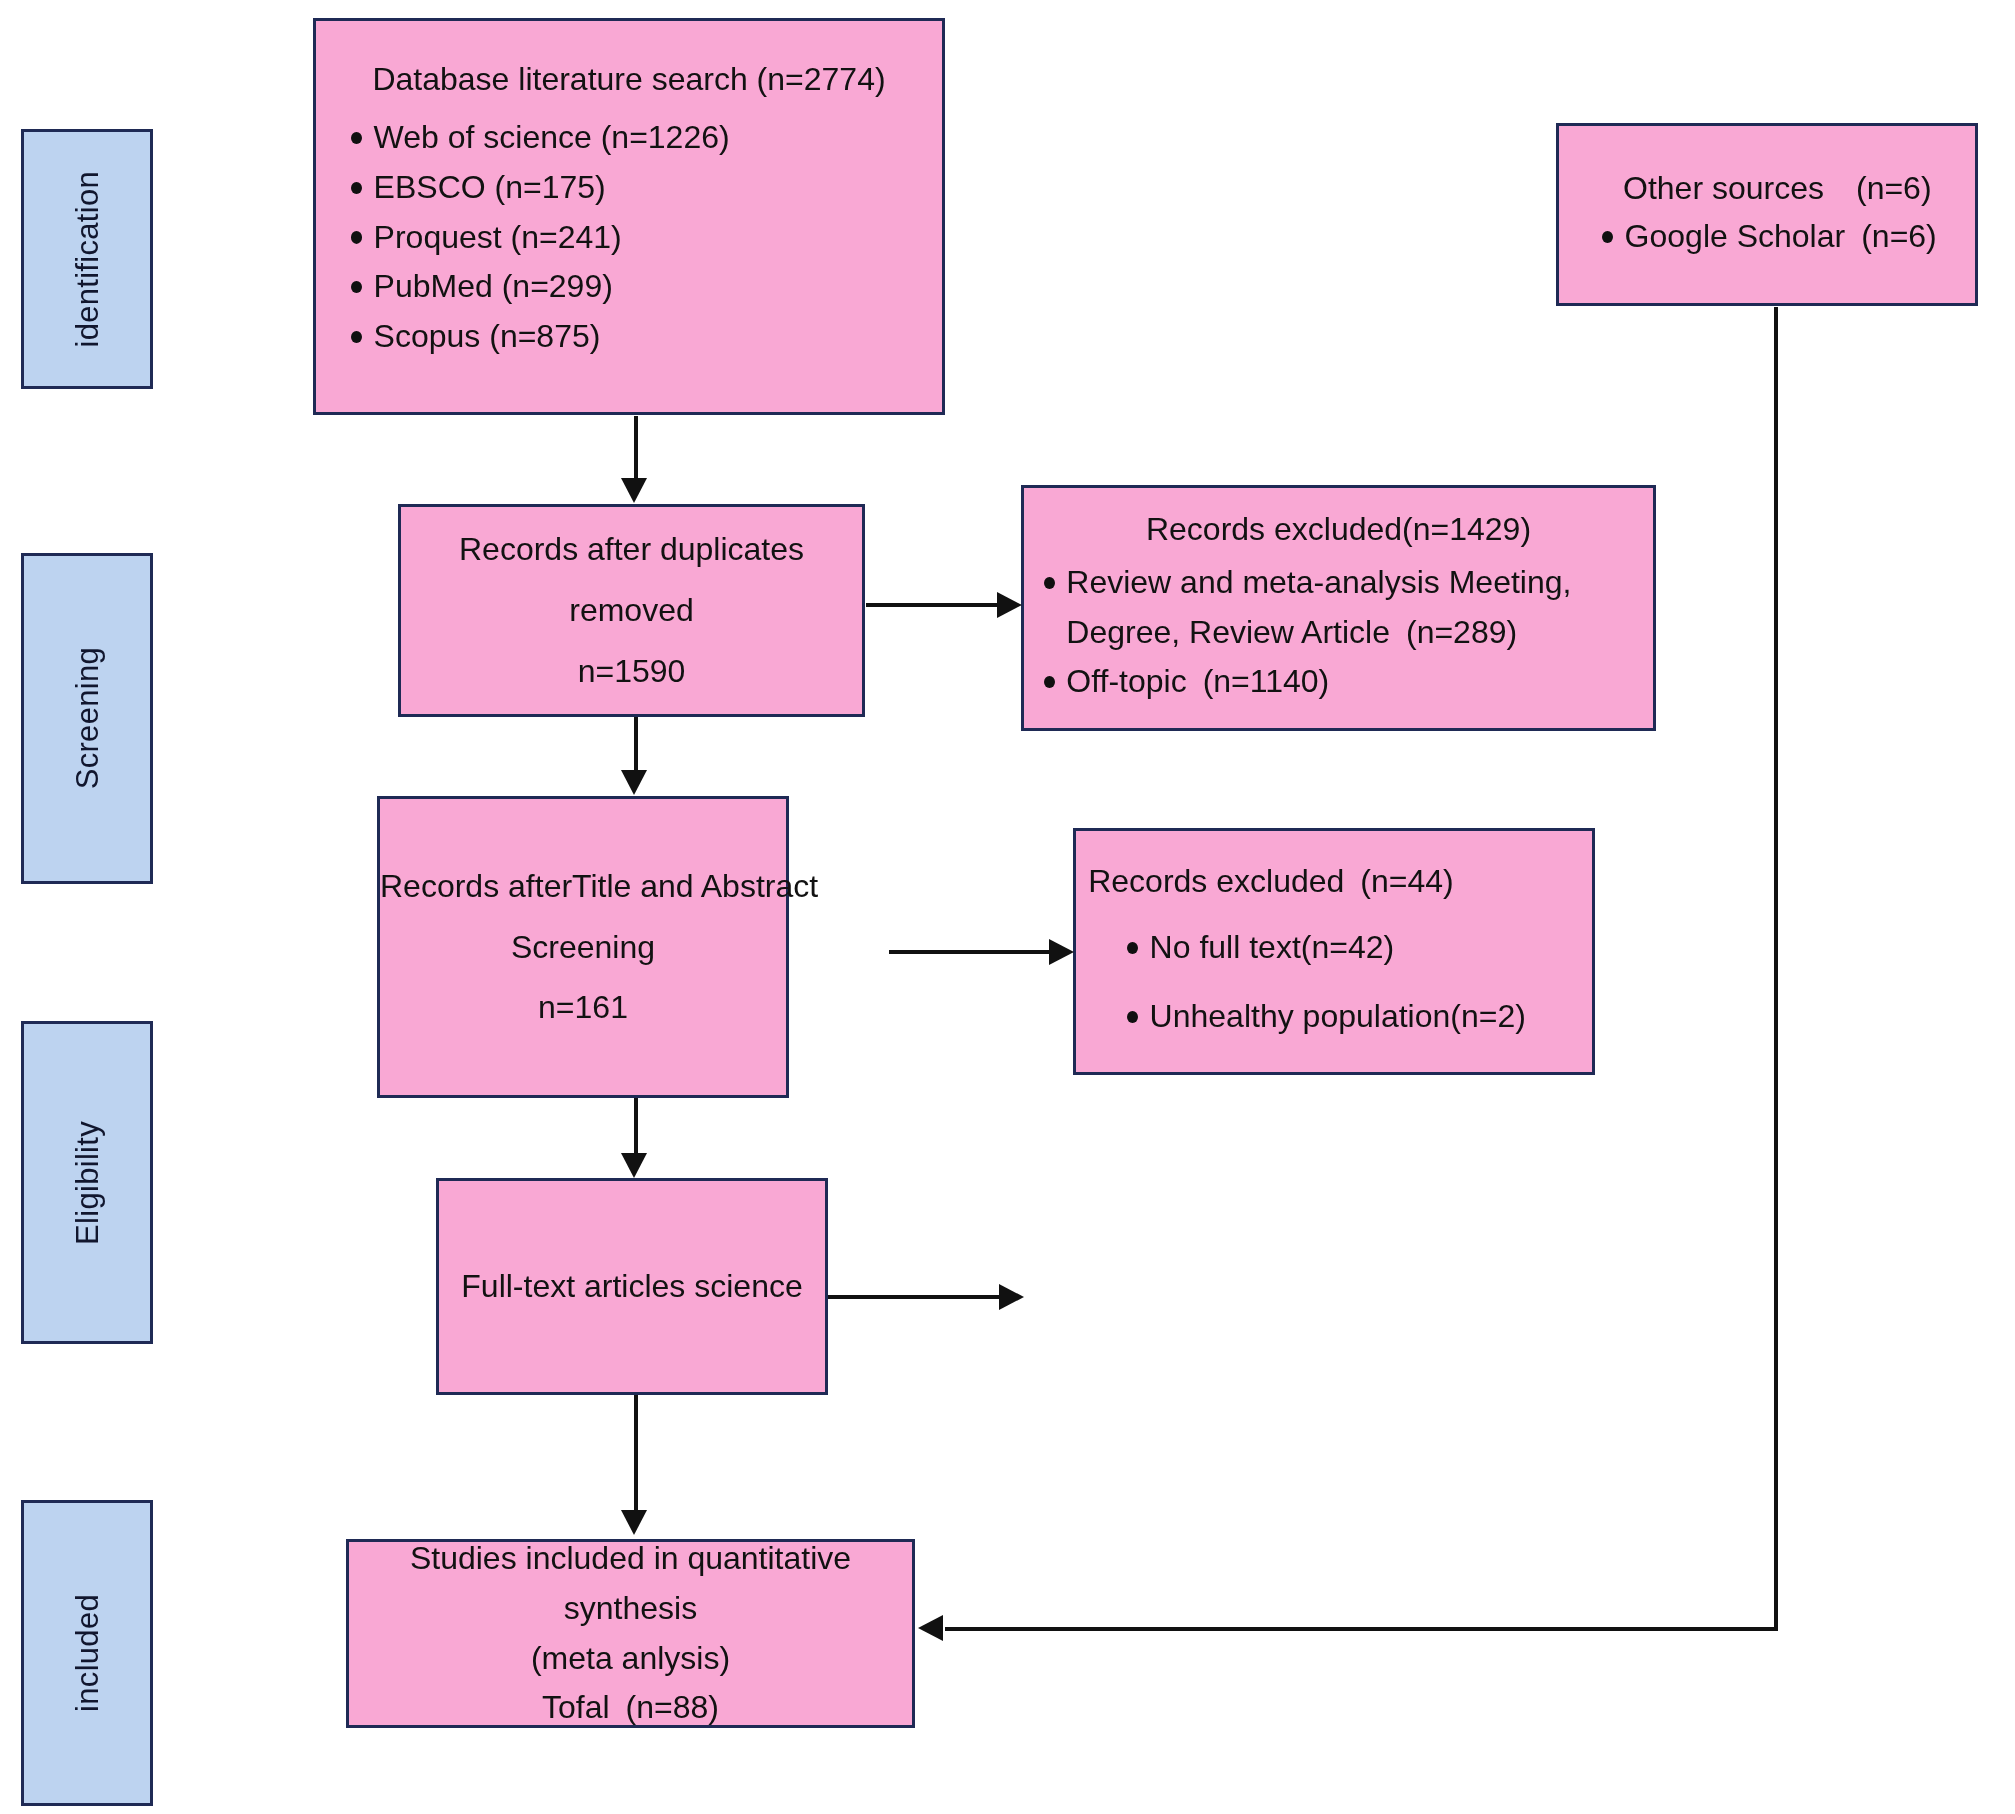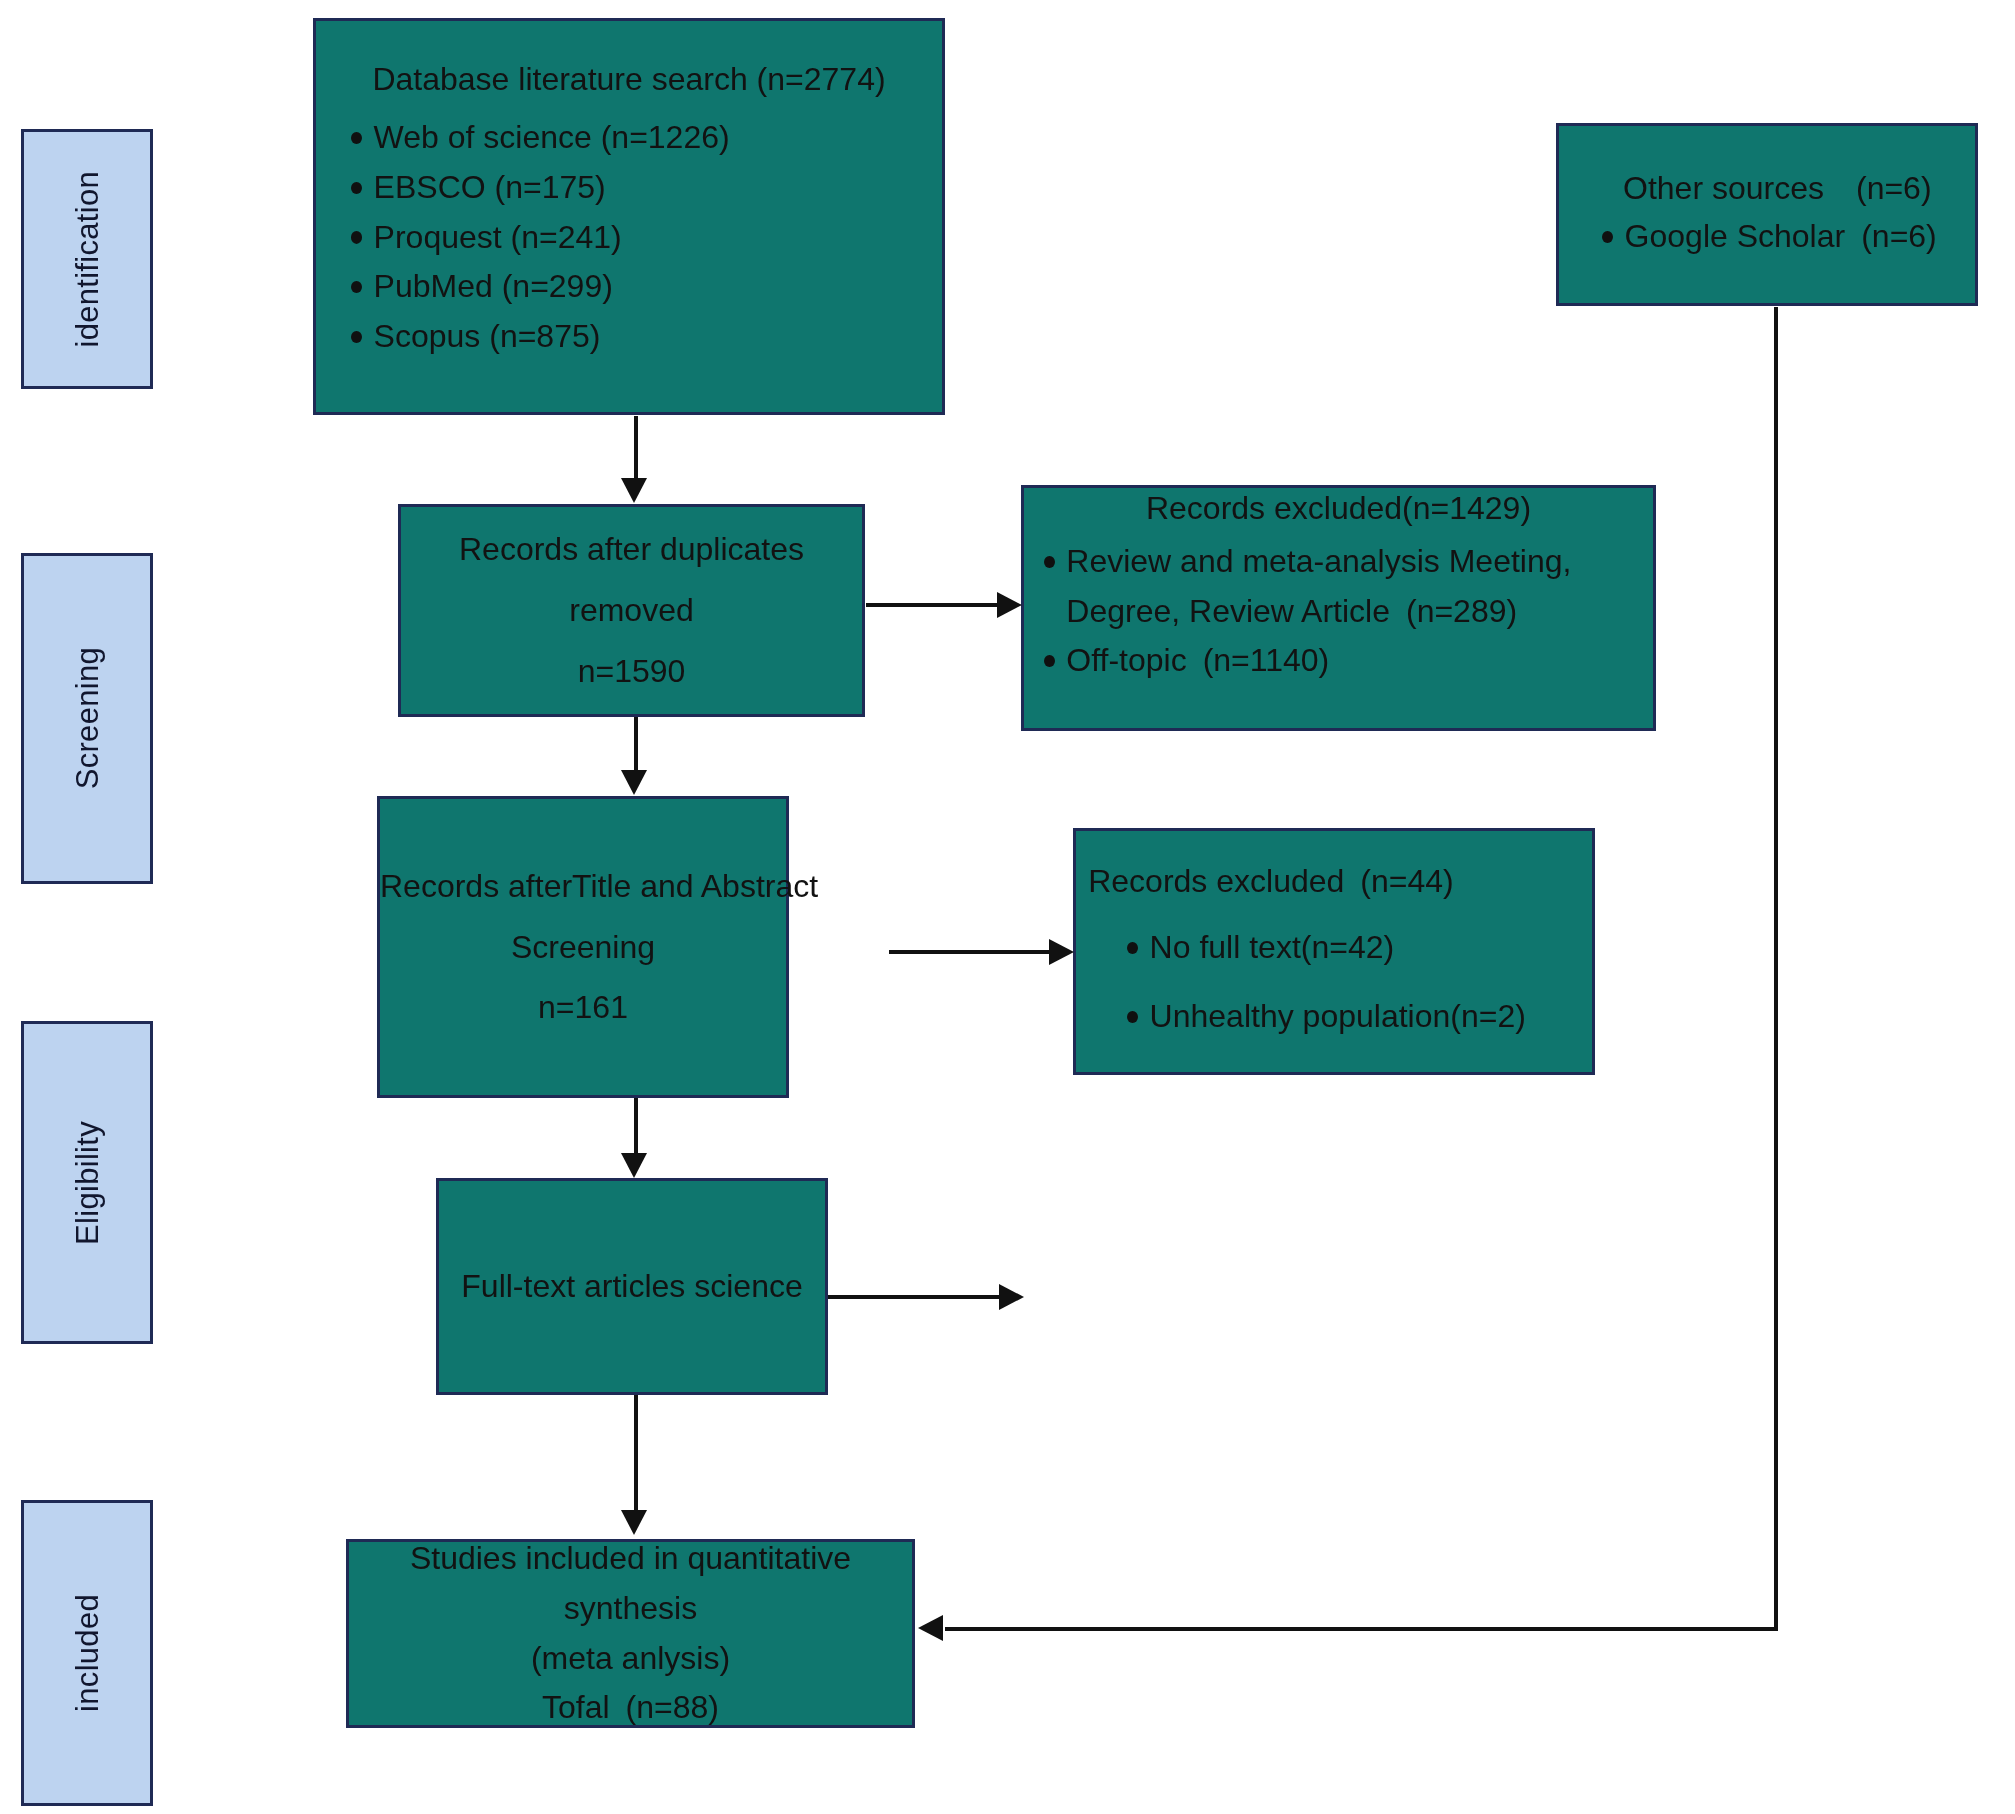--- a/index.html
+++ b/index.html
@@ -33,21 +33,21 @@
     font-size: 31px;
     color: #11162e;
     letter-spacing: 0.3px;
     white-space: nowrap;
     line-height: 1;
   }
 
   
   .flow-box {
     position: absolute;
-    background: #0f766e;
+    background: #f9a8d4;
     border: 3.3px solid #1f2a55;
     box-sizing: border-box;
     display: flex;
     flex-direction: column;
     justify-content: center;
     color: #000000;
   }
   .flow-box.dark-border { border-color: #131313; }
 
   .box-title {
@@ -171,21 +171,21 @@
   </div>
 
   <div class="flow-box" style="left:398px; top:504px; width:467px; height:213px;">
     <div class="plain-lines">
       <div>Records after duplicates</div>
       <div>removed</div>
       <div>n=1590</div>
     </div>
   </div>
 
-  <div class="flow-box" style="left:1021px; top:485px; width:635px; height:246px; justify-content:flex-start;">
+  <div class="flow-box" style="left:1021px; top:485px; width:635px; height:246px; justify-content:center;">
     <div class="box-title center" style="margin:0 0 9px 0;">Records excluded(n=1429)</div>
     <ul class="bullet-list" style="padding-left:16.7px;">
       <li>Review and meta-analysis Meeting,</li>
       <li class="nobullet">Degree, Review Article (n=289)</li>
       <li>Off-topic (n=1140)</li>
     </ul>
   </div>
 
   <div class="flow-box" style="left:377px; top:796px; width:412px; height:302px;">
     <div class="plain-lines">

